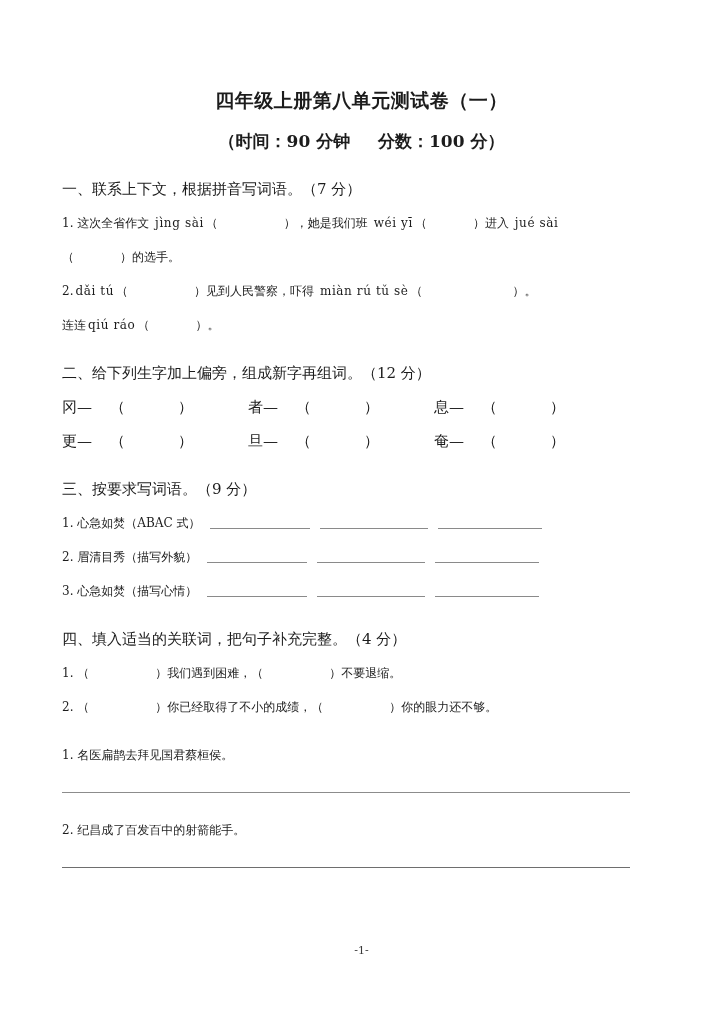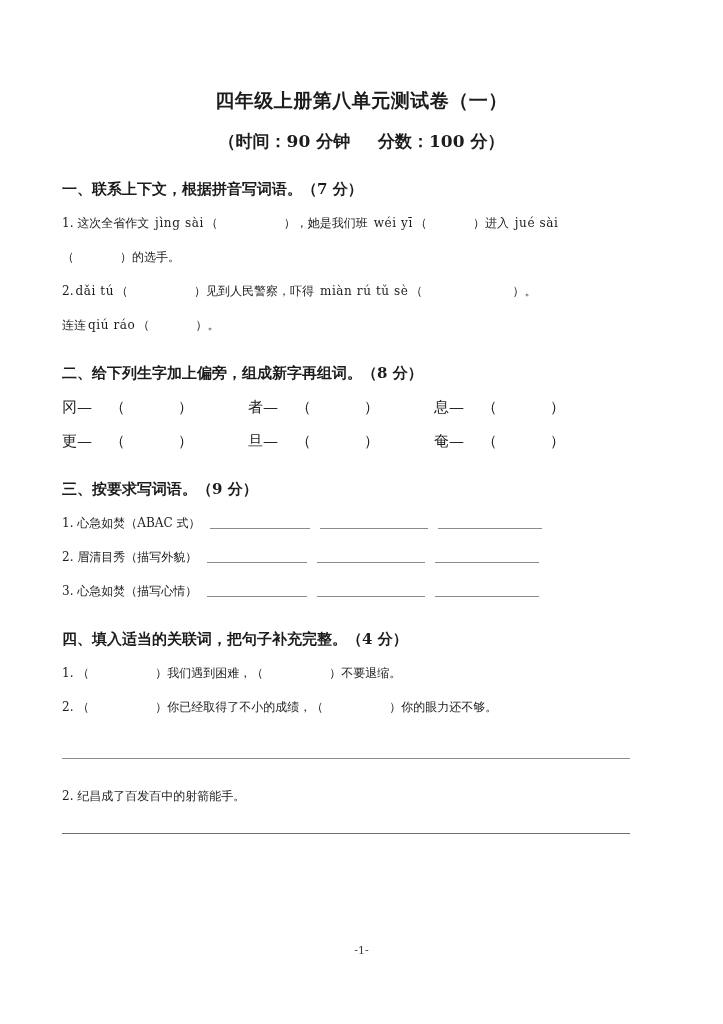--- a/index.html
+++ b/index.html
@@ -46,21 +46,21 @@
 
   .body-area {
     position: absolute;
     left: 62px;
     top: 172px;
     width: 600px;
   }
 
   .sec-head {
     font-size: 15px;
-    font-weight: bold;
+    font-weight: normal;
     line-height: 34px;
     white-space: nowrap;
   }
   .qline {
     font-size: 12px;
     line-height: 34px;
     white-space: nowrap;
   }
   .py {
     font-family: "DejaVu Serif", "Liberation Serif", serif;
@@ -160,21 +160,21 @@
       <span>2.</span><span class="py">dǎi tú</span><span class="brk"><span>（</span><span class="sp-md"></span></span><span>）见到人民警察，吓得</span>
       <span class="py">miàn rú tǔ sè</span><span class="brk"><span>（</span><span class="sp-lg"></span></span><span>）。</span>
     </div>
 
     <div class="qline">
       <span>连连</span><span class="py">qiú ráo</span><span class="brk"><span>（</span><span class="sp-sm"></span></span><span>）。</span>
     </div>
 
     <div class="spacer-14"></div>
 
-    <div class="sec-head">二、给下列生字加上偏旁，组成新字再组词。（8 分）</div>
+    <div class="sec-head">二、给下列生字加上偏旁，组成新字再组词。（12 分）</div>
 
     <div class="gridrow">
       <span class="gcell"><span class="gchar">冈—</span><span class="gparen">（</span><span class="gspace"></span><span class="gparen">）</span></span><span class="gcell"><span class="gchar">者—</span><span class="gparen">（</span><span class="gspace"></span><span class="gparen">）</span></span><span class="gcell"><span class="gchar">息—</span><span class="gparen">（</span><span class="gspace"></span><span class="gparen">）</span></span>
     </div>
 
     <div class="gridrow">
       <span class="gcell"><span class="gchar">更—</span><span class="gparen">（</span><span class="gspace"></span><span class="gparen">）</span></span><span class="gcell"><span class="gchar">旦—</span><span class="gparen">（</span><span class="gspace"></span><span class="gparen">）</span></span><span class="gcell"><span class="gchar">奄—</span><span class="gparen">（</span><span class="gspace"></span><span class="gparen">）</span></span>
     </div>
 
     <div class="spacer-14"></div>
@@ -206,20 +206,24 @@
     </div>
 
     <div class="qline">
       <span>2.</span>
       <span class="brk"><span>（</span><span class="sp-md"></span></span><span>）你已经取得了不小的成绩，（</span><span class="sp-md" style="display:inline-block;width:66px"></span><span>）你的眼力还不够。</span>
     </div>
 
     <div class="spacer-14"></div>
 
 
+    <div class="qline">
+      <span>1.</span>
+      <span>名医扁鹊去拜见国君蔡桓侯。</span>
+    </div>
     <div class="rule"></div>
 
     <div class="spacer-20"></div>
 
     <div class="qline">
       <span>2.</span>
       <span>纪昌成了百发百中的射箭能手。</span>
     </div>
     <div class="rule dark"></div>
 

